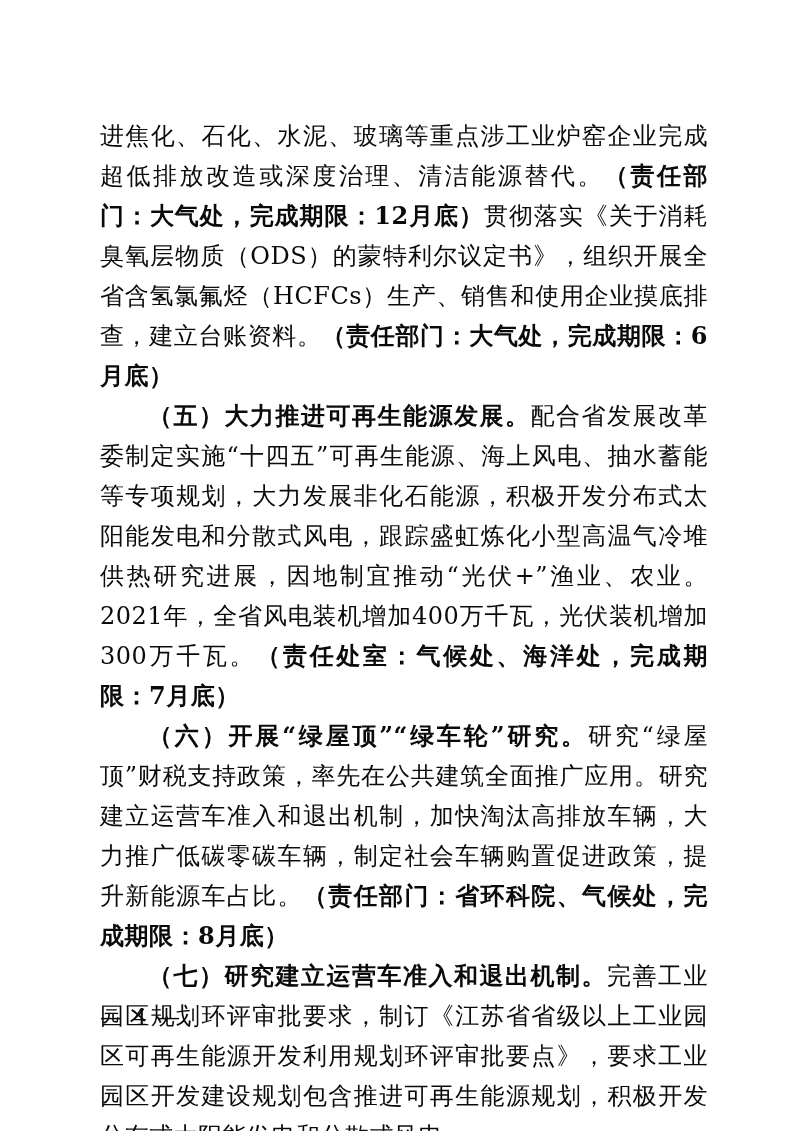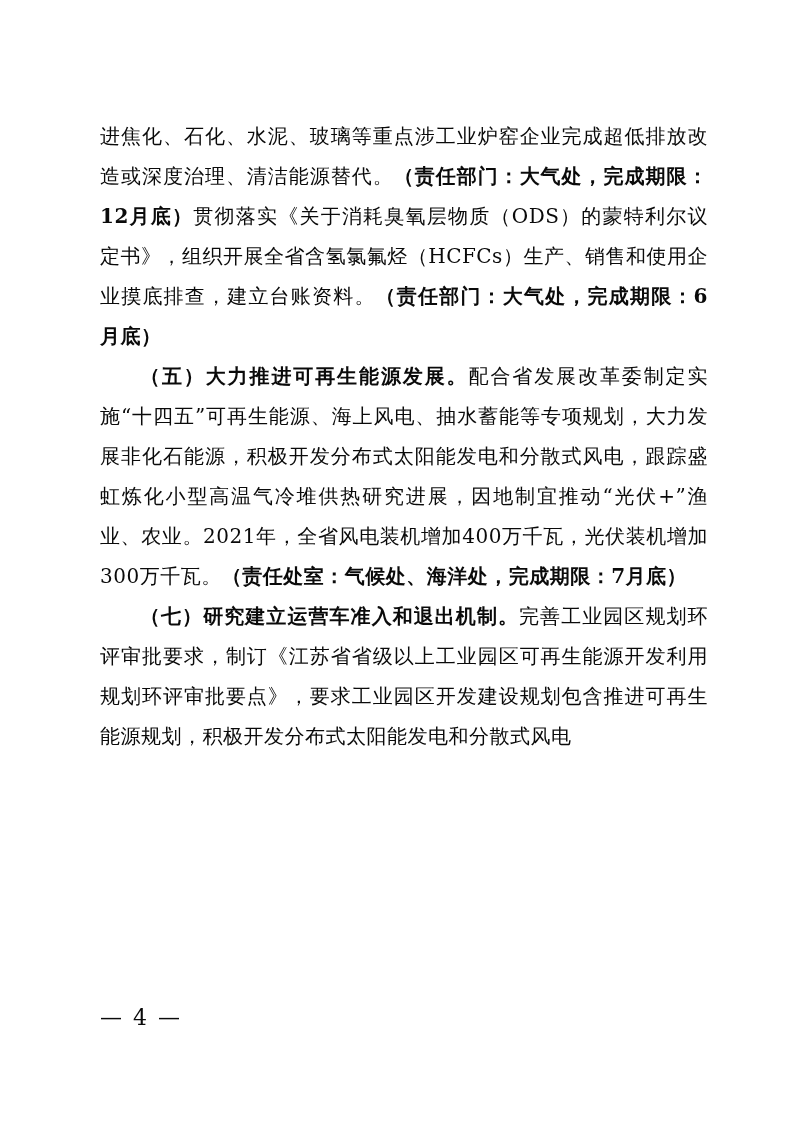--- a/index.html
+++ b/index.html
@@ -18,21 +18,21 @@
   }
   .content {
     position: absolute;
     left: 100px;
     top: 116px;
     width: 608px;
   }
   p.para {
     margin: 0;
     padding: 0;
-    font-size: 20px;
+    font-size: 24px;
     line-height: 40px;
     text-align: justify;
     letter-spacing: 0.5px;
     color: #0a0a0a;
   }
   p.para.indent {
     text-indent: 2em;
   }
   .content span.bold {
     font-weight: bold;
@@ -47,16 +47,17 @@
     color: #0a0a0a;
   }
 </style>
 </head>
 <body>
 
 <div class="page">
   <div class="content">
     <p class="para"><span>进焦化、石化、水泥、玻璃等重点涉工业炉窑企业完成超低排放改造或深度治理、清洁能源替代。</span><span class="bold">（责任部门：大气处，完成期限：12月底）</span><span>贯彻落实《关于消耗臭氧层物质（ODS）的蒙特利尔议定书》，组织开展全省含氢氯氟烃（HCFCs）生产、销售和使用企业摸底排查，建立台账资料。</span><span class="bold">（责任部门：大气处，完成期限：6月底）</span></p>
     <p class="para indent"><span class="bold">（五）大力推进可再生能源发展。</span><span>配合省发展改革委制定实施“十四五”可再生能源、海上风电、抽水蓄能等专项规划，大力发展非化石能源，积极开发分布式太阳能发电和分散式风电，跟踪盛虹炼化小型高温气冷堆供热研究进展，因地制宜推动“光伏+”渔业、农业。2021年，全省风电装机增加400万千瓦，光伏装机增加300万千瓦。</span><span class="bold">（责任处室：气候处、海洋处，完成期限：7月底）</span></p>
+    <p class="para indent"><span class="bold">（六）开展“绿屋顶”“绿车轮”研究。</span><span>研究“绿屋顶”财税支持政策，率先在公共建筑全面推广应用。研究建立运营车准入和退出机制，加快淘汰高排放车辆，大力推广低碳零碳车辆，制定社会车辆购置促进政策，提升新能源车占比。</span><span class="bold">（责任部门：省环科院、气候处，完成期限：8月底）</span></p>
     <p class="para indent"><span class="bold">（七）研究建立运营车准入和退出机制。</span><span>完善工业园区规划环评审批要求，制订《江苏省省级以上工业园区可再生能源开发利用规划环评审批要点》，要求工业园区开发建设规划包含推进可再生能源规划，积极开发分布式太阳能发电和分散式风电</span></p>
   </div>
   <div class="footer">— 4 —</div>
 </div>
 
 </body></html>

